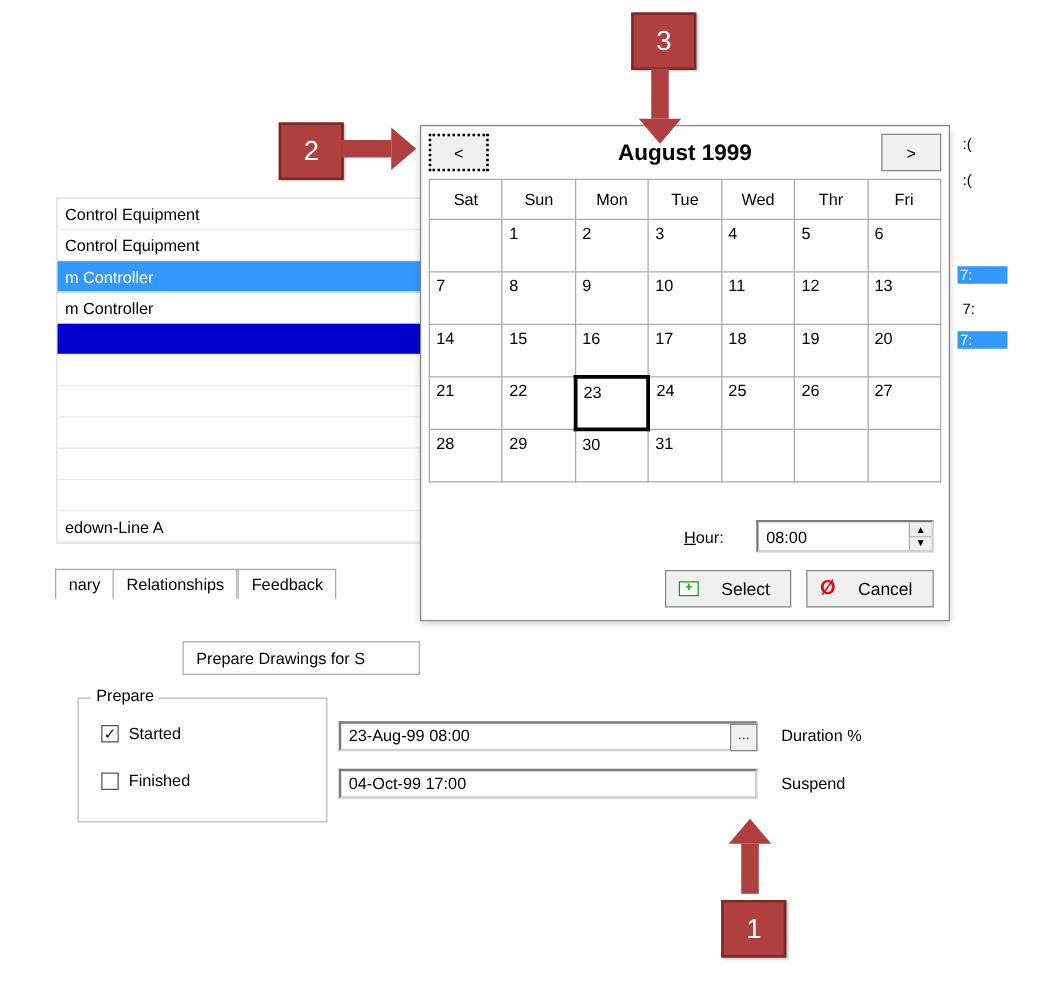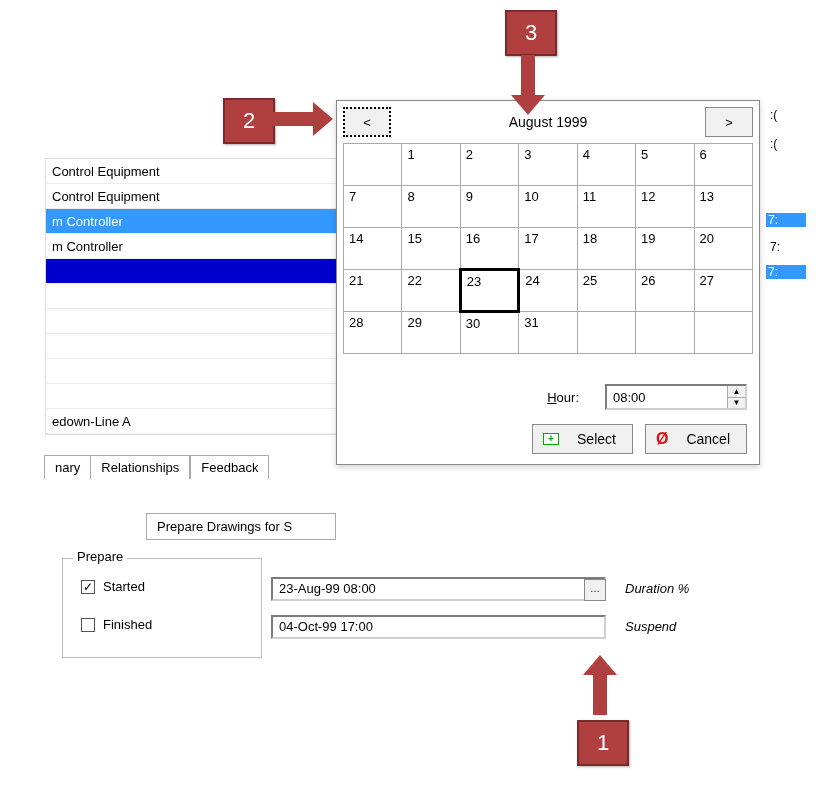--- a/index.html
+++ b/index.html
@@ -21,33 +21,33 @@
   .list-row.solid-blue { background:#0000cc; height:25px; }
   .tabs { position:absolute; display:flex; }
   .tab { border:1px solid #aaa; padding:4px 10px; background:#fff; border-bottom:none; }
   .tab.inactive-left { border-right:none; }
   .subbar { position:absolute; border:1px solid #aaa; background:#fff; padding:5px 10px; }
   .groupbox { position:absolute; border:1px solid #bbb; }
   .groupbox .legend { position:absolute; top:-10px; left:10px; background:#fff; padding:0 4px; }
   .check-row { position:absolute; display:flex; align-items:center; gap:8px; }
   .checkbox { width:14px; height:14px; border:1px solid #555; background:#fff; display:flex; align-items:center; justify-content:center; font-size:12px; line-height:1; }
   .text-input { position:absolute; border:2px inset #d0d0d0; height:24px; background:#fff; padding:2px 6px; font-size:13px; }
-  .lbl { position:absolute;font-style:italic; }
+  .lbl { position:absolute; }
   
   .rtime { position:absolute; font-size:12px; width:40px; text-align:left; }
   .rtime.hl { background:#3399ff; color:#fff; padding:0 2px; }
   
   .picker {
     position:absolute; border:1px solid #888; background:#fff; box-shadow: 0 2px 6px rgba(0,0,0,.2);
     padding:6px;
   }
   .picker-head { display:flex; width:100%; }
   .hbtn { width:48px; height:30px; border:1px solid #888; background:#f0f0f0; display:flex; align-items:center; justify-content:center; font-size:13px; }
   .hbtn.focused { border:2px dotted #000; }
-  .htitle { flex:1; text-align:center; line-height:30px; font-size:14px; }
+  .htitle { flex:1; text-align:center; line-height:30px; font-size:18px;font-weight:bold; }
   table.cal { border-collapse:collapse; margin-top:6px; width:100%; }
   table.cal th, table.cal td {
     border:1px solid #aaa; width:56px; height:42px; vertical-align:top; padding:3px 5px; font-weight:normal; font-size:13px;
   }
   table.cal th { height:32px; text-align:center; vertical-align:middle; }
   table.cal td.sel { border:3px solid #000; }
   .hour-row { display:flex; justify-content:flex-end; align-items:center; gap:26px; margin-top:30px; padding-right:6px; }
   .hour-label u { text-decoration:underline; }
   .spinner { display:flex; border:2px inset #d0d0d0; height:26px; background:#fff; }
   .spinner input { border:none; width:120px; padding:2px 6px; font-size:13px; outline:none; }
@@ -128,20 +128,29 @@
 <span class="rtime hl" style="left:766px; top:265px;">7:</span>
 
 <div class="picker" style="left:336px; top:100px; width:424px;">
   <div class="picker-head">
     <div class="hbtn focused">&lt;</div>
     <div class="htitle">August 1999</div>
     <div class="hbtn">&gt;</div>
   </div>
   <table class="cal">
     <tbody>
+        <tr>
+      <th>Sat</th>
+      <th>Sun</th>
+      <th>Mon</th>
+      <th>Tue</th>
+      <th>Wed</th>
+      <th>Thr</th>
+      <th>Fri</th>
+    </tr>
     <tr>
       <td></td>
       <td>1</td>
       <td>2</td>
       <td>3</td>
       <td>4</td>
       <td>5</td>
       <td>6</td>
     </tr>
     <tr>

